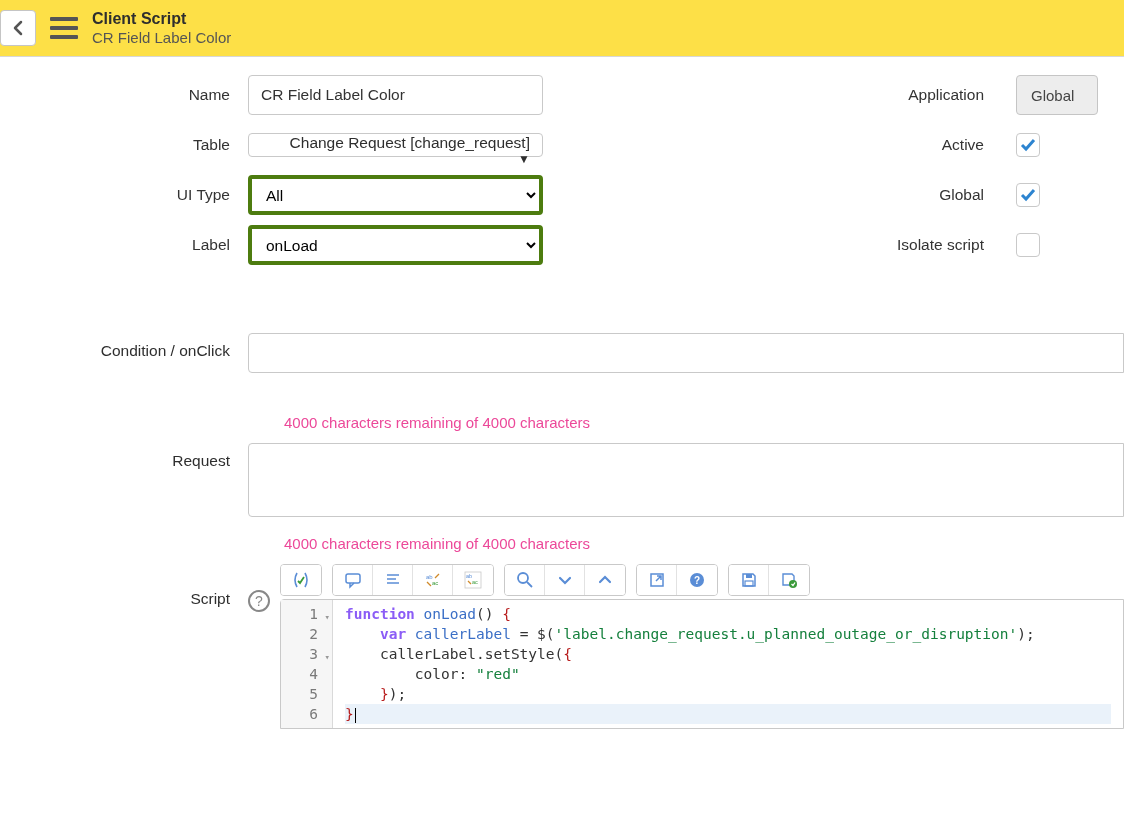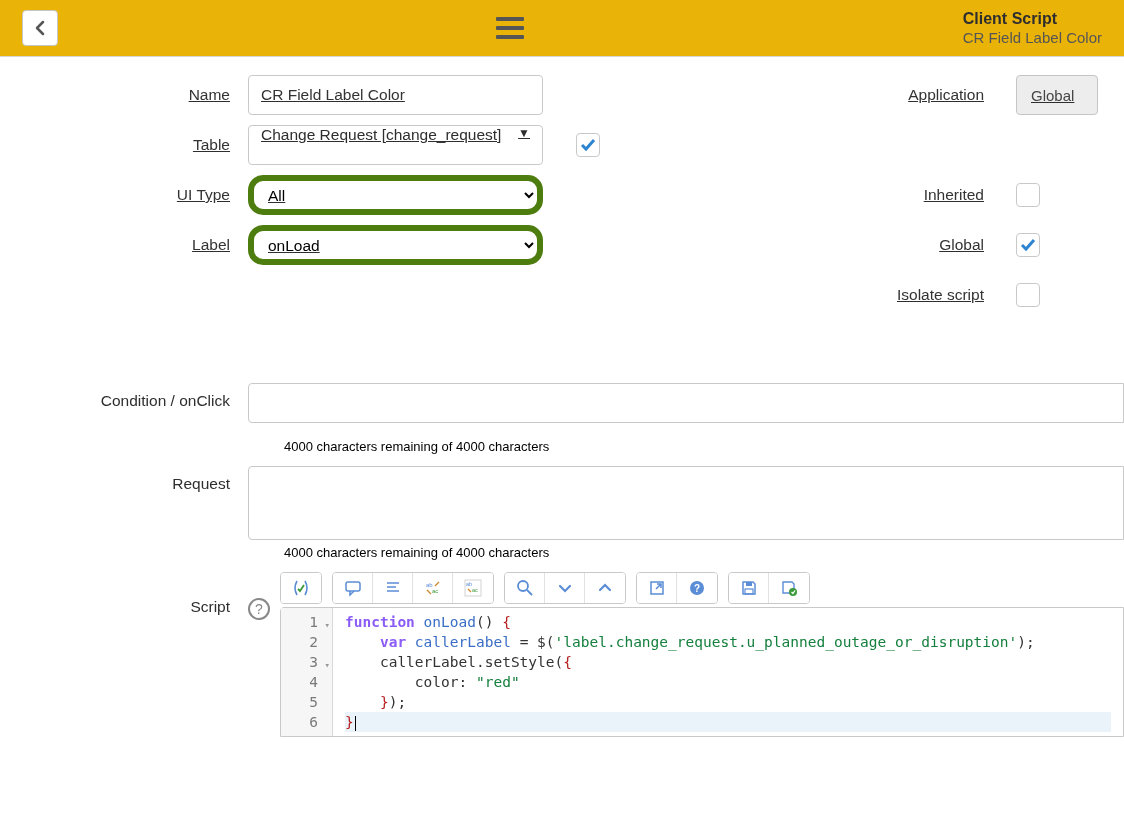--- a/index.html
+++ b/index.html
@@ -6,27 +6,26 @@
   body {
     font-family: -apple-system, "Segoe UI", Helvetica, Arial, sans-serif;
     font-size: 15px;
     color: #2e2e2e;
     background: #fff;
     width: 1124px;
     height: 820px;
     overflow: hidden;
   }
   .header {
-    background: #eab308;
+    background: #fde047;
     border-bottom: 1px solid #d7d7d7;
     height: 57px;
     display: flex;
     align-items: center;
-    padding: 0 22px;
-    justify-content: space-between;
+    padding: 0 0;
   }
   .back-btn {
     width: 36px; height: 36px;
     background: #fff;
     border: 1px solid #c5c5c5;
     border-radius: 4px;
     display: flex; align-items: center; justify-content: center;
     margin-right: 14px;
     cursor: pointer;
   }
@@ -46,54 +45,54 @@
     width: 100%;
   }
   .col-left, .col-right {
     flex: 0 0 562px;
   }
   .field-row {
     display: flex;
     align-items: center;
     min-height: 40px;
     margin-bottom: 10px;
-    text-decoration: underline;
   }
   .field-row .label {
     width: 248px;
     text-align: right;
     padding-right: 18px;
     color: #333;
     font-size: 15.5px;
   }
   .col-right .field-row .label { width: 440px; }
   .text-input {
     height: 40px;
     width: 295px;
     border: 1px solid #c9c9c9;
     border-radius: 4px;
     padding: 0 12px;
     font-size: 15.5px;
     color: #333;
   }
   .select-like {
-    height: 40px;
+    height: 24px;
     width: 295px;
     border: 1px solid #c9c9c9;
     border-radius: 4px;
     padding: 0 12px;
     font-size: 15.5px;
-    display: flex; align-items: flex-start; justify-content: space-between;
+    display: flex; align-items: flex-end; justify-content: space-between;
     cursor: pointer;
     background: #fff;
+    flex-direction: column;
   }
   .select-like .tri { font-size: 12px; }
   select.native {
     height: 40px; width: 295px;
-    border: 6px solid #4d7c0f; border-radius: 15px;
+    border: 4px solid #4d7c0f; border-radius: 4px;
     padding: 0 10px; font-size: 15.5px; background: #fff;
     cursor: pointer;
   }
   .checkbox {
     width: 24px; height: 24px;
     border: 1px solid #c9c9c9;
     border-radius: 4px;
     display: flex; align-items: center; justify-content: center;
     margin-left: 14px;
     cursor: pointer;
@@ -107,21 +106,21 @@
     padding: 0 14px;
     display: flex; align-items: center;
     color: #444;
     margin-left: 14px;
   }
 
   .full-width-group { margin-top: 58px; }
   .wide-row {
     display: flex;
     align-items: flex-start;
-    margin-bottom: 2px;
+    margin-bottom: 15px;
   }
   .wide-row .label {
     width: 248px;
     text-align: right;
     padding-right: 18px;
     padding-top: 9px;
     font-size: 15.5px;
   }
   .wide-input-wrap { flex: 1; }
   .wide-input-short {
@@ -133,23 +132,23 @@
   }
   .wide-textarea {
     width: 100%;
     height: 74px;
     border: 1px solid #c9c9c9;
     border-top-left-radius: 4px; border-bottom-left-radius: 4px;
     padding: 8px 12px; font-size: 15.5px;
     resize: none;
   }
   .counter {
-    color: #000000;
-    font-size: 13px;
-    margin: 0 0 12px 284px;
+    color: #ec4899;
+    font-size: 15px;
+    margin: 12px 0 12px 284px;
   }
 
   .script-row {
     display: flex;
     align-items: flex-start;
     margin-top: 6px;
   }
   .script-row .label {
     width: 248px;
     text-align: right;
@@ -279,29 +278,26 @@
         </select>
       </div>
     </div>
 
     <div class="col-right">
       <div class="field-row">
         <div class="label">Application</div>
         <div class="disabled-box">Global</div>
       </div>
       <div class="field-row">
+        <div class="label">Active</div>
         <div class="checkbox">
           <svg viewBox="0 0 16 16">
               <path d="M2 8 L6 12 L14 3"></path>
             </svg>
         </div>
-      </div>
-      <div class="field-row">
-        <div class="label">Inherited</div>
-        <div class="checkbox"></div>
       </div>
       <div class="field-row">
         <div class="label">Global</div>
         <div class="checkbox">
           <svg viewBox="0 0 16 16">
               <path d="M2 8 L6 12 L14 3"></path>
             </svg>
         </div>
       </div>
       <div class="field-row">

